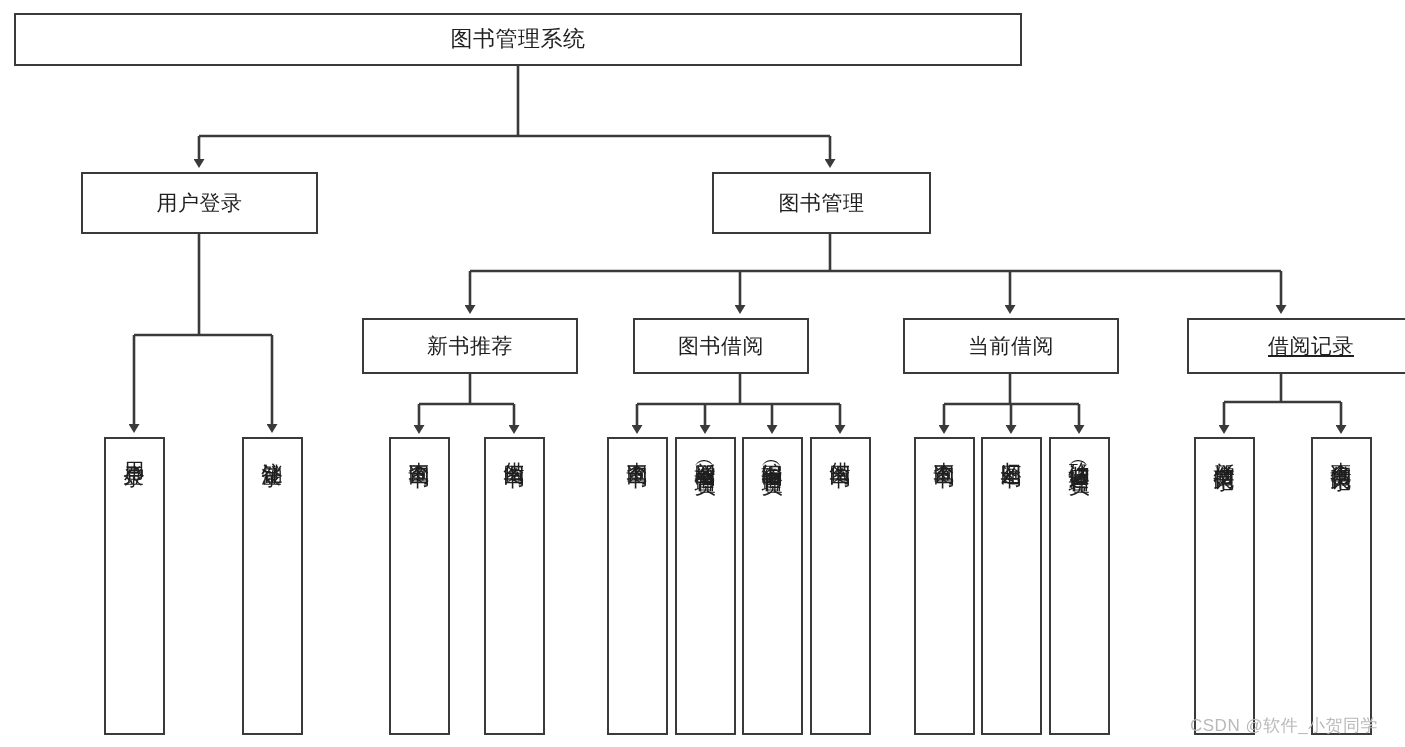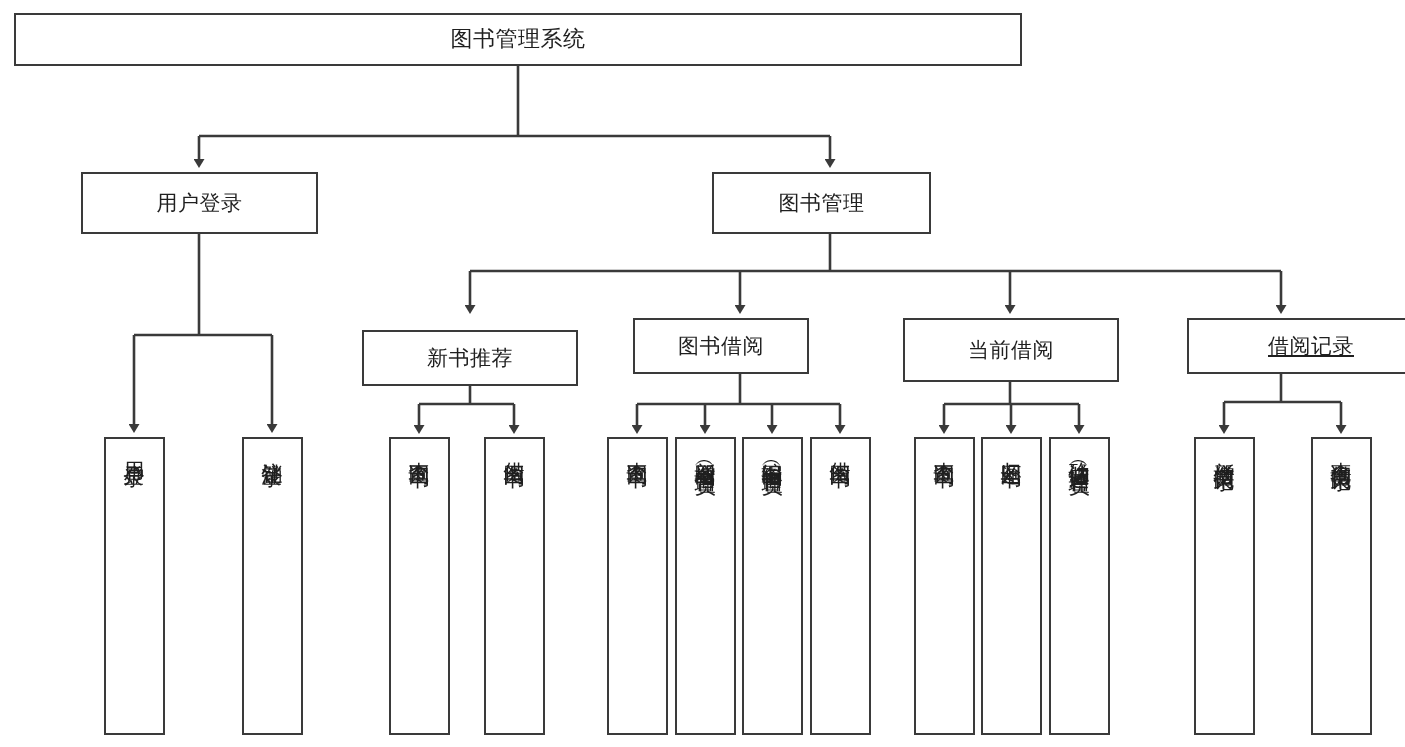--- a/index.html
+++ b/index.html
@@ -134,27 +134,27 @@
     <span class="node-label">图书管理系统</span>
   </div>
 
   <div class="node h-node" style="left:81px; top:172px; width:237px; height:62px;">
     <span class="node-label">用户登录</span>
   </div>
   <div class="node h-node" style="left:712px; top:172px; width:219px; height:62px;">
     <span class="node-label">图书管理</span>
   </div>
 
-  <div class="node h-node" style="left:362px; top:318px; width:216px; height:56px;margin-top:12px;">
+  <div class="node h-node" style="left:362px; top:318px; width:216px; height:56px;">
     <span class="node-label">新书推荐</span>
   </div>
   <div class="node h-node" style="left:633px; top:318px; width:176px; height:56px;">
     <span class="node-label">图书借阅</span>
   </div>
-  <div class="node h-node" style="left:903px; top:318px; width:216px; height:64px;">
+  <div class="node h-node" style="left:903px; top:318px; width:216px; height:56px;">
     <span class="node-label">当前借阅</span>
   </div>
   <div class="node h-node" style="left:1187px; top:318px; width:248px; height:56px;text-decoration:underline;">
     <span class="node-label">借阅记录</span>
   </div>
 
   <div class="node v-node" style="left:104px; top:437px; width:61px; height:298px;">
     <span class="node-label">用户登录</span>
   </div>
   <div class="node v-node" style="left:242px; top:437px; width:61px; height:298px;">
@@ -191,14 +191,15 @@
     <span class="node-label">确认归还（管理员）</span>
   </div>
 
   <div class="node v-node" style="left:1194px; top:437px; width:61px; height:298px;">
     <span class="node-label">新增借阅记录</span>
   </div>
   <div class="node v-node" style="left:1311px; top:437px; width:61px; height:298px;">
     <span class="node-label">查询借阅记录</span>
   </div>
 
+  <div class="watermark" style="left:1190px; top:714px;">CSDN @软件_小贺同学</div>
 
 </div>
 
 </body></html>

